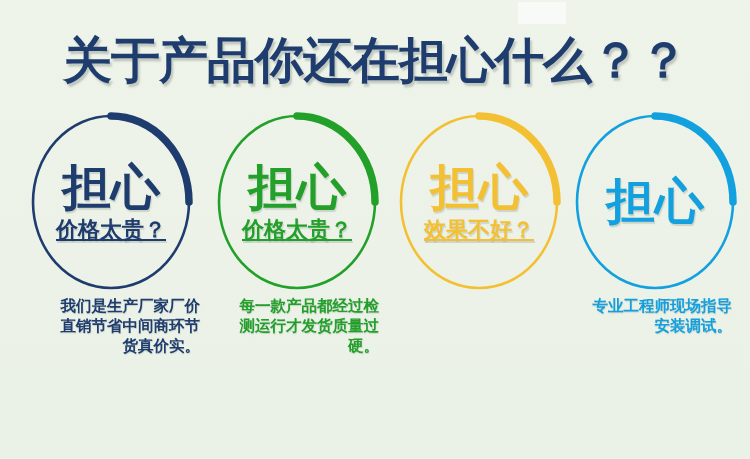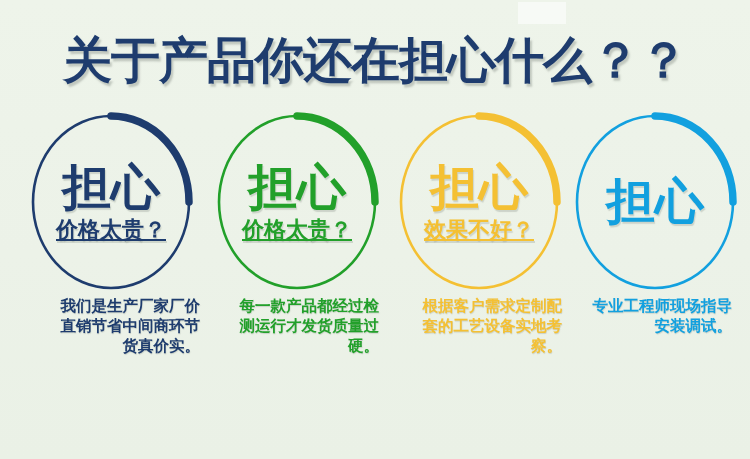--- a/index.html
+++ b/index.html
@@ -194,17 +194,16 @@
       <div class="ring-text">
         <div class="big" style="color:#12a0df">担心</div>
       </div>
     </div>
 
   </div>
 
   <div class="descs">
     <div class="desc d1" style="color:#1e3c6e">我们是生产厂家厂价直销节省中间商环节货真价实。</div>
     <div class="desc d2" style="color:#22a02a">每一款产品都经过检测运行才发货质量过硬。</div>
-    <div class="desc d3" style="color:#f4c033">根据客户需求定制配套的工艺设备实地考察。</div>
     <div class="desc d4" style="color:#12a0df">专业工程师现场指导安装调试。</div>
   </div>
 
 </div>
 
 </body></html>

